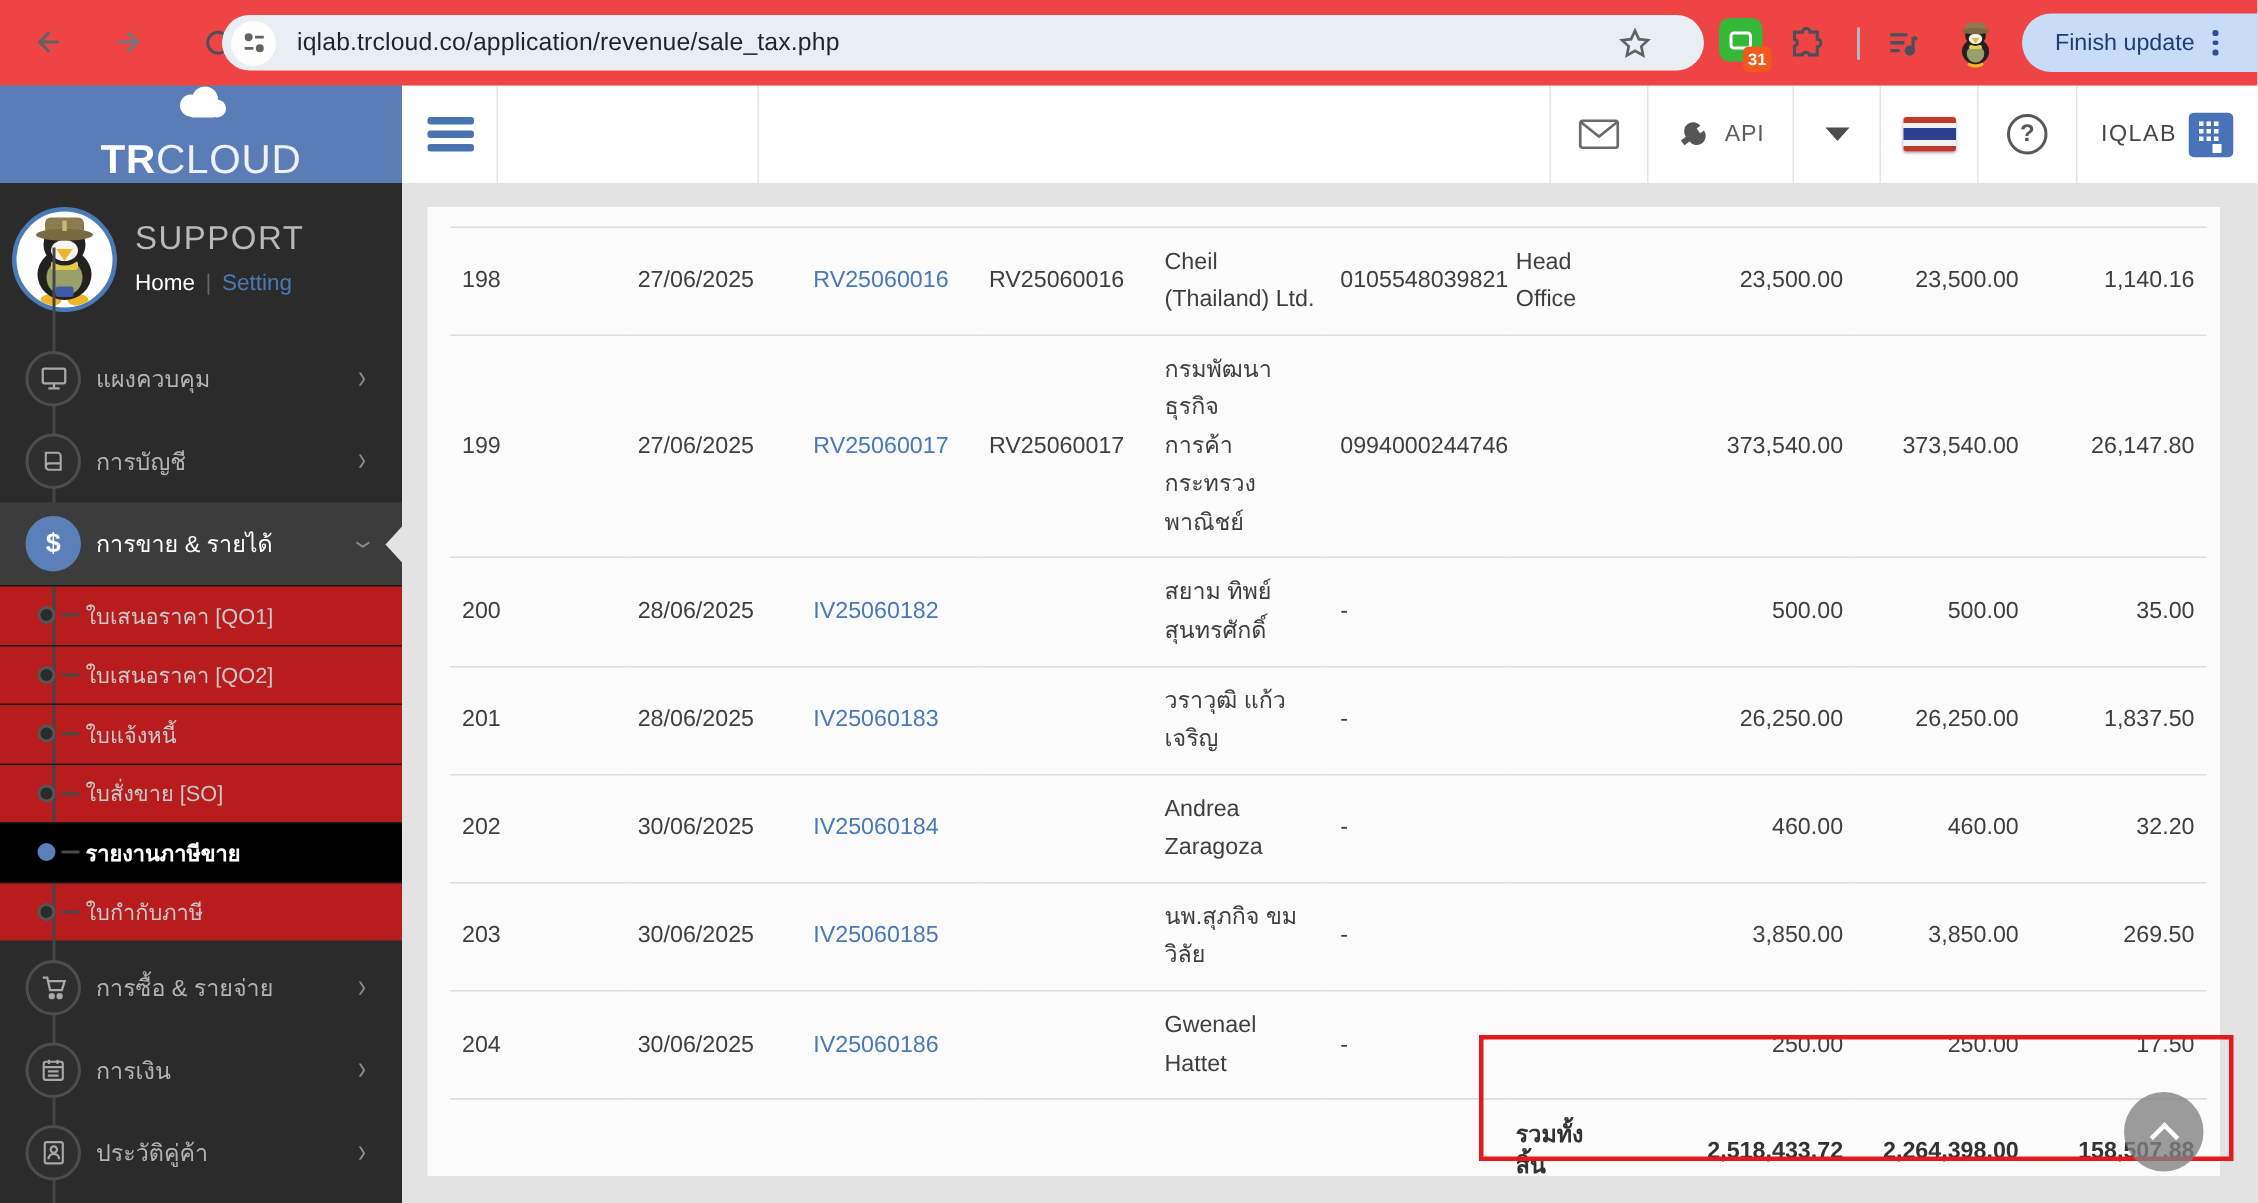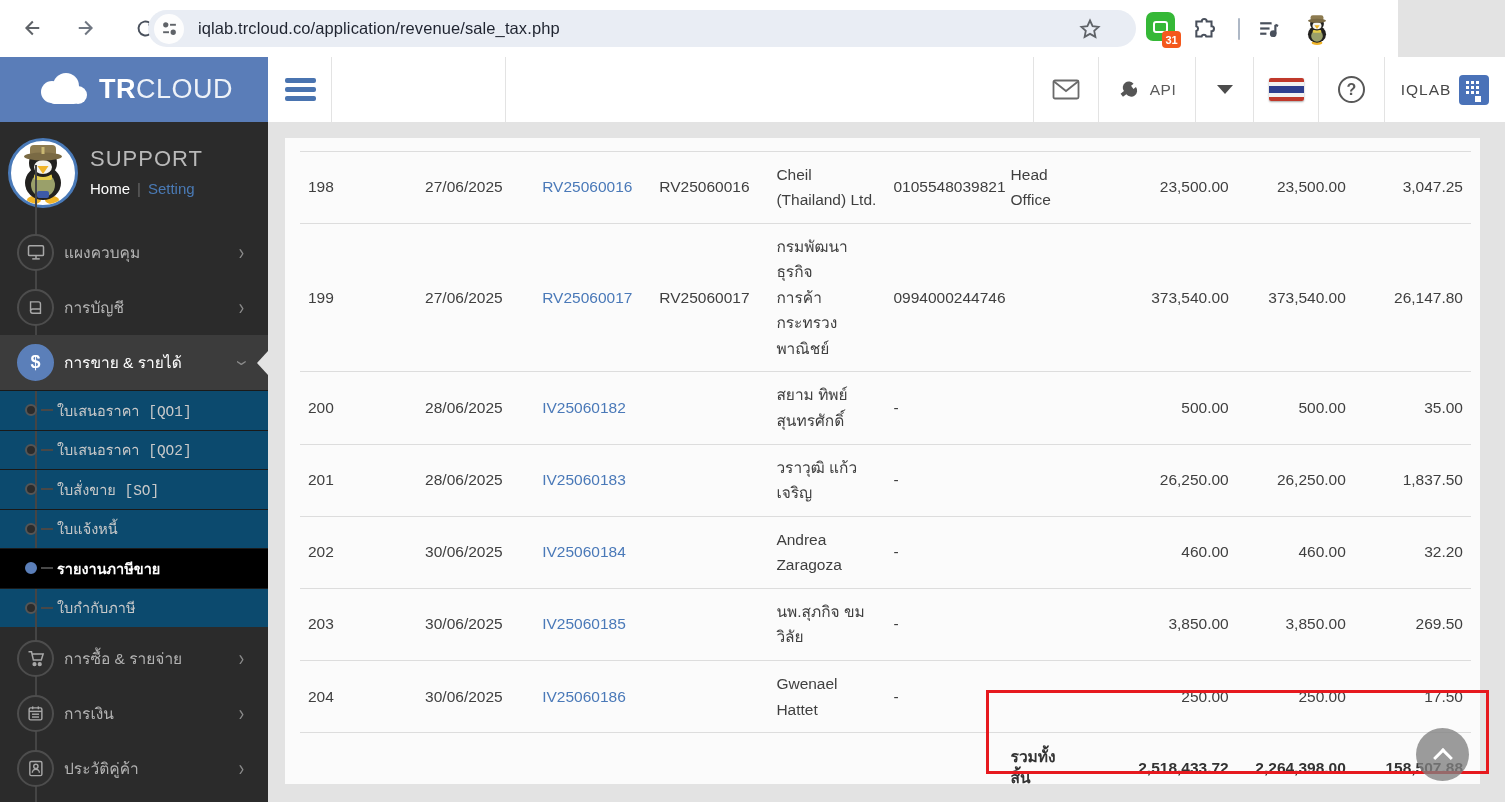--- a/index.html
+++ b/index.html
@@ -2,22 +2,22 @@
 <html><head>
 <meta charset="utf-8">
 <style>
   * { margin:0; padding:0; box-sizing:border-box; }
   html,body { width:1505px; height:802px; overflow:hidden;
     font-family:"Liberation Sans","DejaVu Sans",sans-serif; }
   body { position:relative; background:#e3e3e3; }
   svg { display:block; }
 
   
-  .browser-bar { position:absolute; left:0; top:0; width:1398px; height:57px;
-    background:#ffffff; z-index:30; }
+  .browser-bar { position:absolute; left:0; top:0; width:1505px; height:57px;
+    background:#ef4444; z-index:30; }
   .bb-btn { position:absolute; top:9px; width:38px; height:38px; border-radius:50%;
     display:flex; align-items:center; justify-content:center; }
   .omnibox { position:absolute; left:148px; top:10px; width:988px; height:37px;
     background:#e9edf4; border-radius:19px; display:flex; align-items:center; }
   .site-info { width:30px; height:30px; border-radius:50%; background:#fdfdfd;
     margin-left:6px; display:flex; align-items:center; justify-content:center; }
   .url-text { margin-left:14px; font-size:16.5px; color:#1f2430; letter-spacing:.1px; }
   .omni-star { position:absolute; right:34px; top:7px; }
   .toolbar-icons { position:absolute; top:0; height:57px; display:flex; align-items:center;justify-content:center; }
   .ext-badge-icon { position:relative; width:33px; height:33px; }
@@ -53,21 +53,21 @@
     background:linear-gradient(to bottom,#c0392b 0 16.6%,#f2f2f2 16.6% 33.3%,#2e3f8f 33.3% 66.6%,#f2f2f2 66.6% 83.3%,#c0392b 83.3% 100%); }
   .help-circle { width:27px; height:27px; border:2px solid #585858; border-radius:50%;
     display:flex; align-items:center; justify-content:center;
     font-size:16px; font-weight:bold; color:#585858; }
   .account-label { font-size:15.5px; color:#474747; letter-spacing:1px; }
 
   
   .sidebar { position:absolute; left:0; top:57px; width:268px; height:745px;
     background:#2b2b2b; z-index:20; }
   .logo-band { width:268px; height:65px; background:#5a7db8;
-    display:flex; align-items:center; justify-content:center; gap:10px; }
+    display:flex; align-items:center; justify-content:center; gap:10px;flex-direction:column; }
   .logo-text { font-size:27px; color:#fff; letter-spacing:.5px; }
   .logo-text b { font-weight:bold; } .logo-text span { font-weight:300; color:#eef2f8; }
   .profile-box { position:relative; height:103px; padding:16px 0 0 8px; display:flex; }
   .avatar-ring { width:70px; height:70px; border-radius:50%; background:#fff;
     border:3px solid #4a7ab8; overflow:hidden; flex:none; }
   .profile-texts { margin-left:12px; padding-top:8px; }
   .profile-name { font-size:22px; color:#b9b9b9; letter-spacing:1px; }
   .profile-links { margin-top:8px; font-size:15px; }
   .profile-links .home { color:#fff;margin-top:28px; }
   .profile-links .sep { color:#666; margin:0 7px; }
@@ -81,21 +81,21 @@
   .menu-item .lbl { margin-left:64px; font-size:15.5px; color:#b3b3b3; }
   .menu-item .chev { position:absolute; right:24px; color:#8a8a8a; font-size:16px;
     transform:scaleY(1.4); }
   .menu-item.active { background:#3c3c3c; }
   .menu-item.active .circle { background:#5b7fb9; border-color:#5b7fb9; }
   .menu-item.active .lbl { color:#fff; }
   .menu-item.active .chev { transform:rotate(90deg) scaleY(1.4); }
   .edge-arrow { position:absolute; right:0; top:50%; margin-top:-12px; width:0; height:0;
     border-top:12px solid transparent; border-bottom:12px solid transparent;
     border-right:11px solid #e3e3e3; }
-  .submenu { background:#0c4a6e;font-family:Liberation Mono, monospace; }
+  .submenu { background:#b91c1c; }
   .submenu-item { position:relative; height:39.5px; display:flex; align-items:center;
     border-top:1px solid #1a1a1a; cursor:pointer; }
   .submenu-item .dot { position:absolute; left:25px; width:12px; height:12px; border-radius:50%;
     border:2px solid #555; background:#2b2b2b; }
   .submenu-item .tick { position:absolute; left:41px; width:12px; height:2px; background:#484848; }
   .submenu-item .slbl { margin-left:57px; font-size:14.5px; color:#c9c9c9; }
   .submenu-item.active { background:#000; }
   .submenu-item.active .dot { background:#5b7fb9; border-color:#5b7fb9; }
   .submenu-item.active .slbl { color:#fff; font-weight:bold; }
   .menu-bottom { margin-top:4px; }
@@ -202,20 +202,28 @@
       <ellipse cx="32" cy="45" rx="11" ry="11" fill="#9aa06a"></ellipse>
       <rect x="24" y="34" width="16" height="5" rx="2" fill="#e3cc4a"></rect>
       <circle cx="32" cy="22" r="13" fill="#22211f"></circle>
       <ellipse cx="32" cy="26" rx="8.5" ry="6.5" fill="#f4f4f0"></ellipse>
       <polygon points="27,25 37,25 32,32" fill="#f0b429"></polygon>
       <rect x="20" y="6" width="24" height="11" rx="4" fill="#8d7b50"></rect>
       <ellipse cx="32" cy="16.5" rx="17" ry="3.8" fill="#7a6a44"></ellipse>
     </svg>
   </div>
 
+  <div class="profile-pill">
+    <span class="label">Finish update</span>
+    <span class="kebab">
+        <i></i>
+        <i></i>
+        <i></i>
+      </span>
+  </div>
 </div>
 
 <div class="app-navbar">
   <div class="hamburger">
       <i></i>
       <i></i>
       <i></i>
     </div>
   <div class="nav-vsep" style="left:63px"></div>
   <div class="nav-vsep" style="left:237px"></div>
@@ -338,26 +346,26 @@
           <span class="slbl">ใบเสนอราคา [QO1]</span>
         </div>
         <div class="submenu-item">
           <span class="tick"></span>
           <span class="dot"></span>
           <span class="slbl">ใบเสนอราคา [QO2]</span>
         </div>
         <div class="submenu-item">
           <span class="tick"></span>
           <span class="dot"></span>
-          <span class="slbl">ใบสั่งขาย [SO]</span>
+          <span class="slbl">ใบแจ้งหนี้</span>
         </div>
         <div class="submenu-item">
           <span class="tick"></span>
           <span class="dot"></span>
-          <span class="slbl">ใบแจ้งหนี้</span>
+          <span class="slbl">ใบสั่งขาย [SO]</span>
         </div>
         <div class="submenu-item active">
           <span class="tick"></span>
           <span class="dot"></span>
           <span class="slbl">รายงานภาษีขาย</span>
         </div>
         <div class="submenu-item">
           <span class="tick"></span>
           <span class="dot"></span>
           <span class="slbl">ใบกำกับภาษี</span>
@@ -417,21 +425,21 @@
             <td class="c-date">27/06/2025</td>
             <td class="c-doc1 link"><a href="#" class="doc-link">RV25060016</a></td>
             <td class="c-doc2">RV25060016</td>
             <td class="c-cust pre">Cheil
 (Thailand) Ltd.</td>
             <td class="c-tax">0105548039821</td>
             <td class="c-branch pre">Head
 Office</td>
             <td class="c-a1 num">23,500.00</td>
             <td class="c-a2 num">23,500.00</td>
-            <td class="c-a3 num">3,047.25</td>
+            <td class="c-a3 num">1,140.16</td>
           </tr>
           <tr>
             <td class="c-no">199</td>
             <td class="c-date">27/06/2025</td>
             <td class="c-doc1 link"><a href="#" class="doc-link">RV25060017</a></td>
             <td class="c-doc2">RV25060017</td>
             <td class="c-cust pre">กรมพัฒนาธุรกิจ
 การค้า
 กระทรวง
 พาณิชย์</td>

